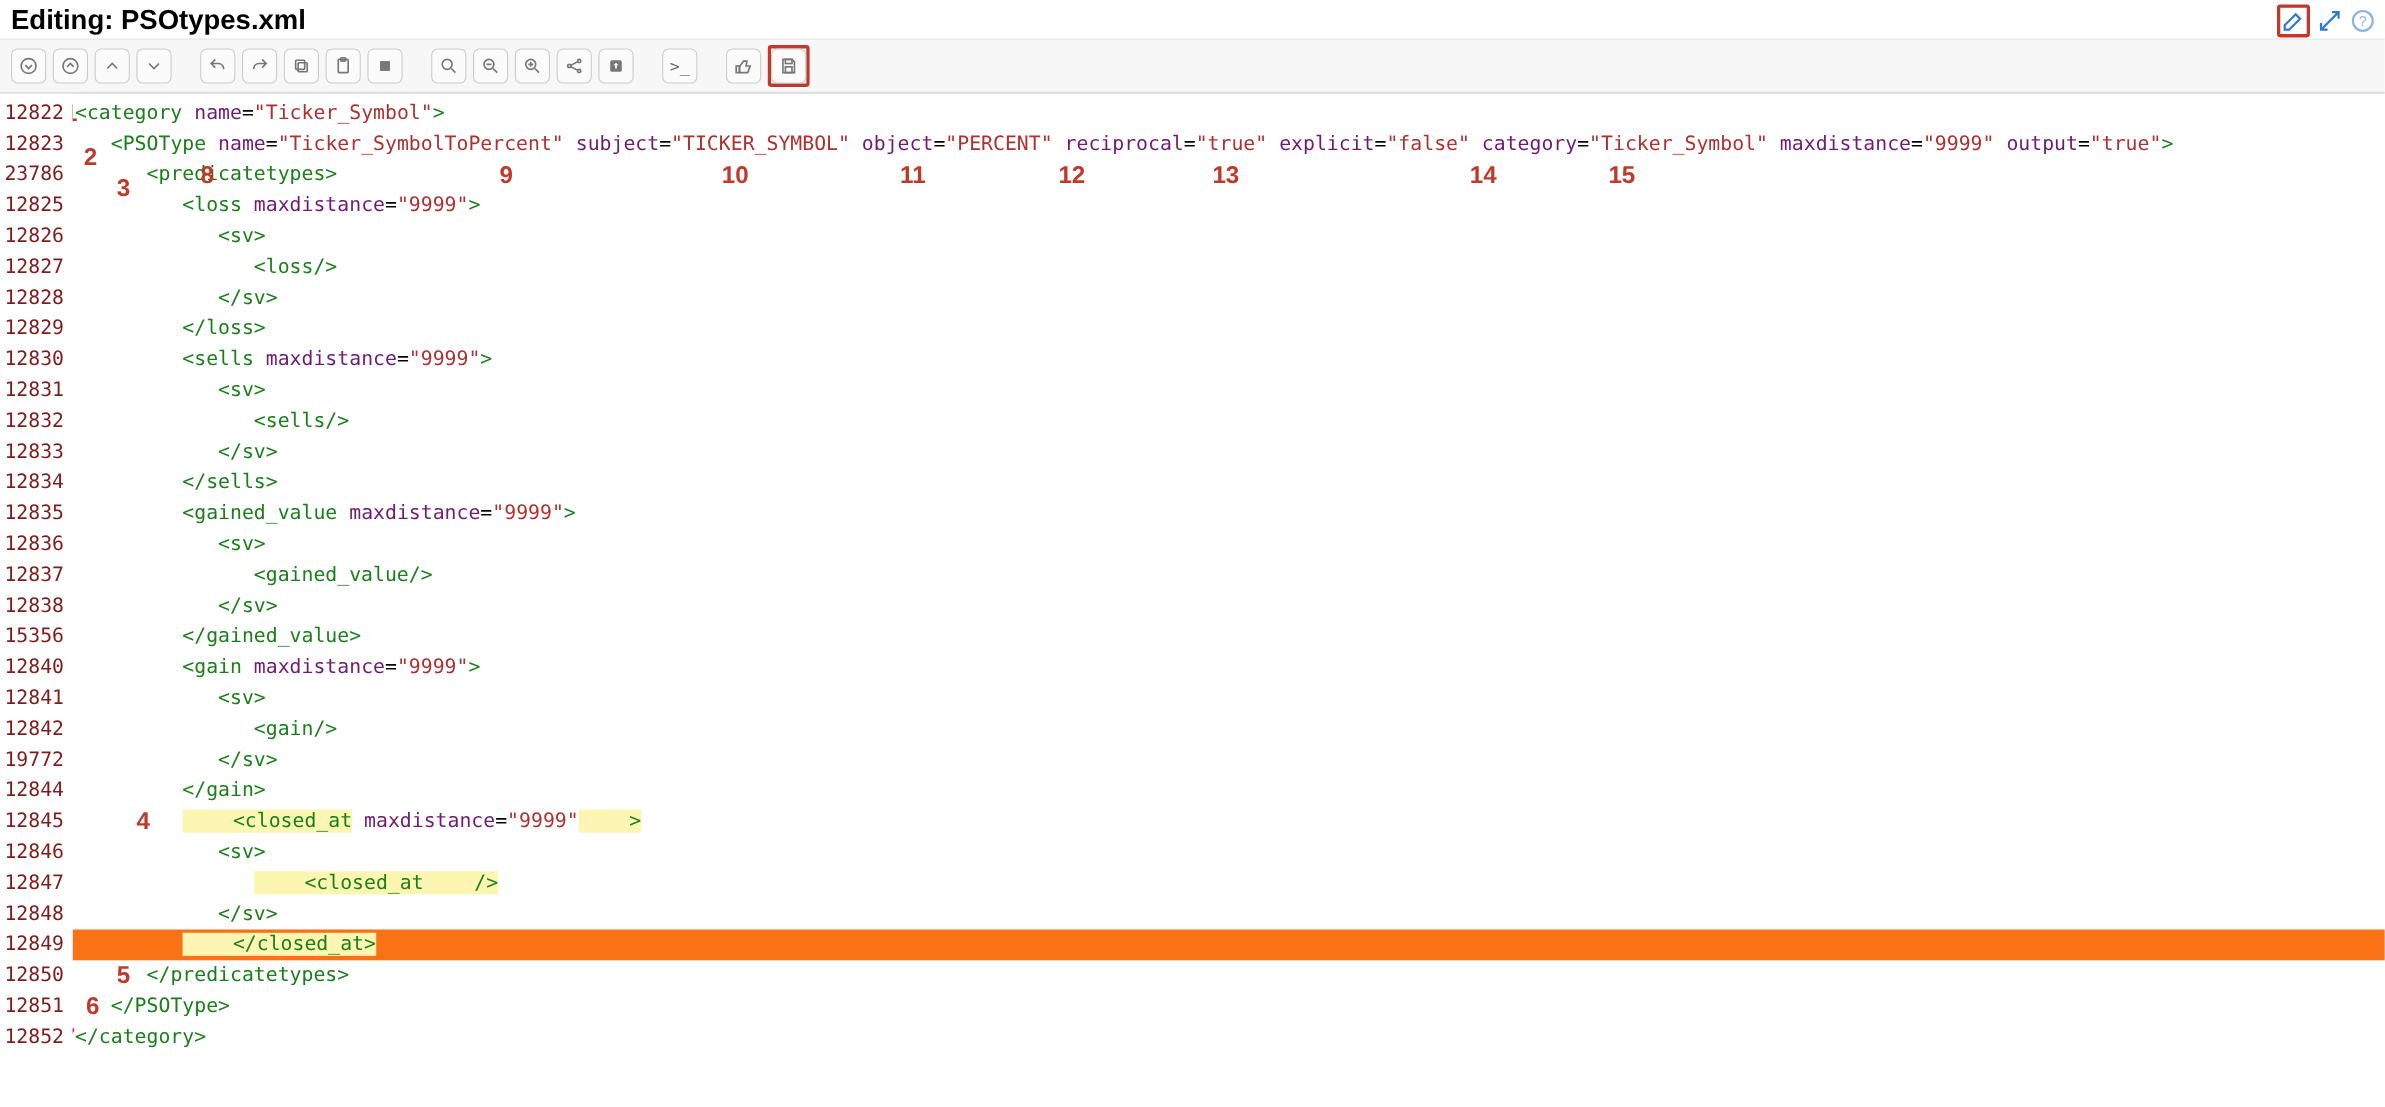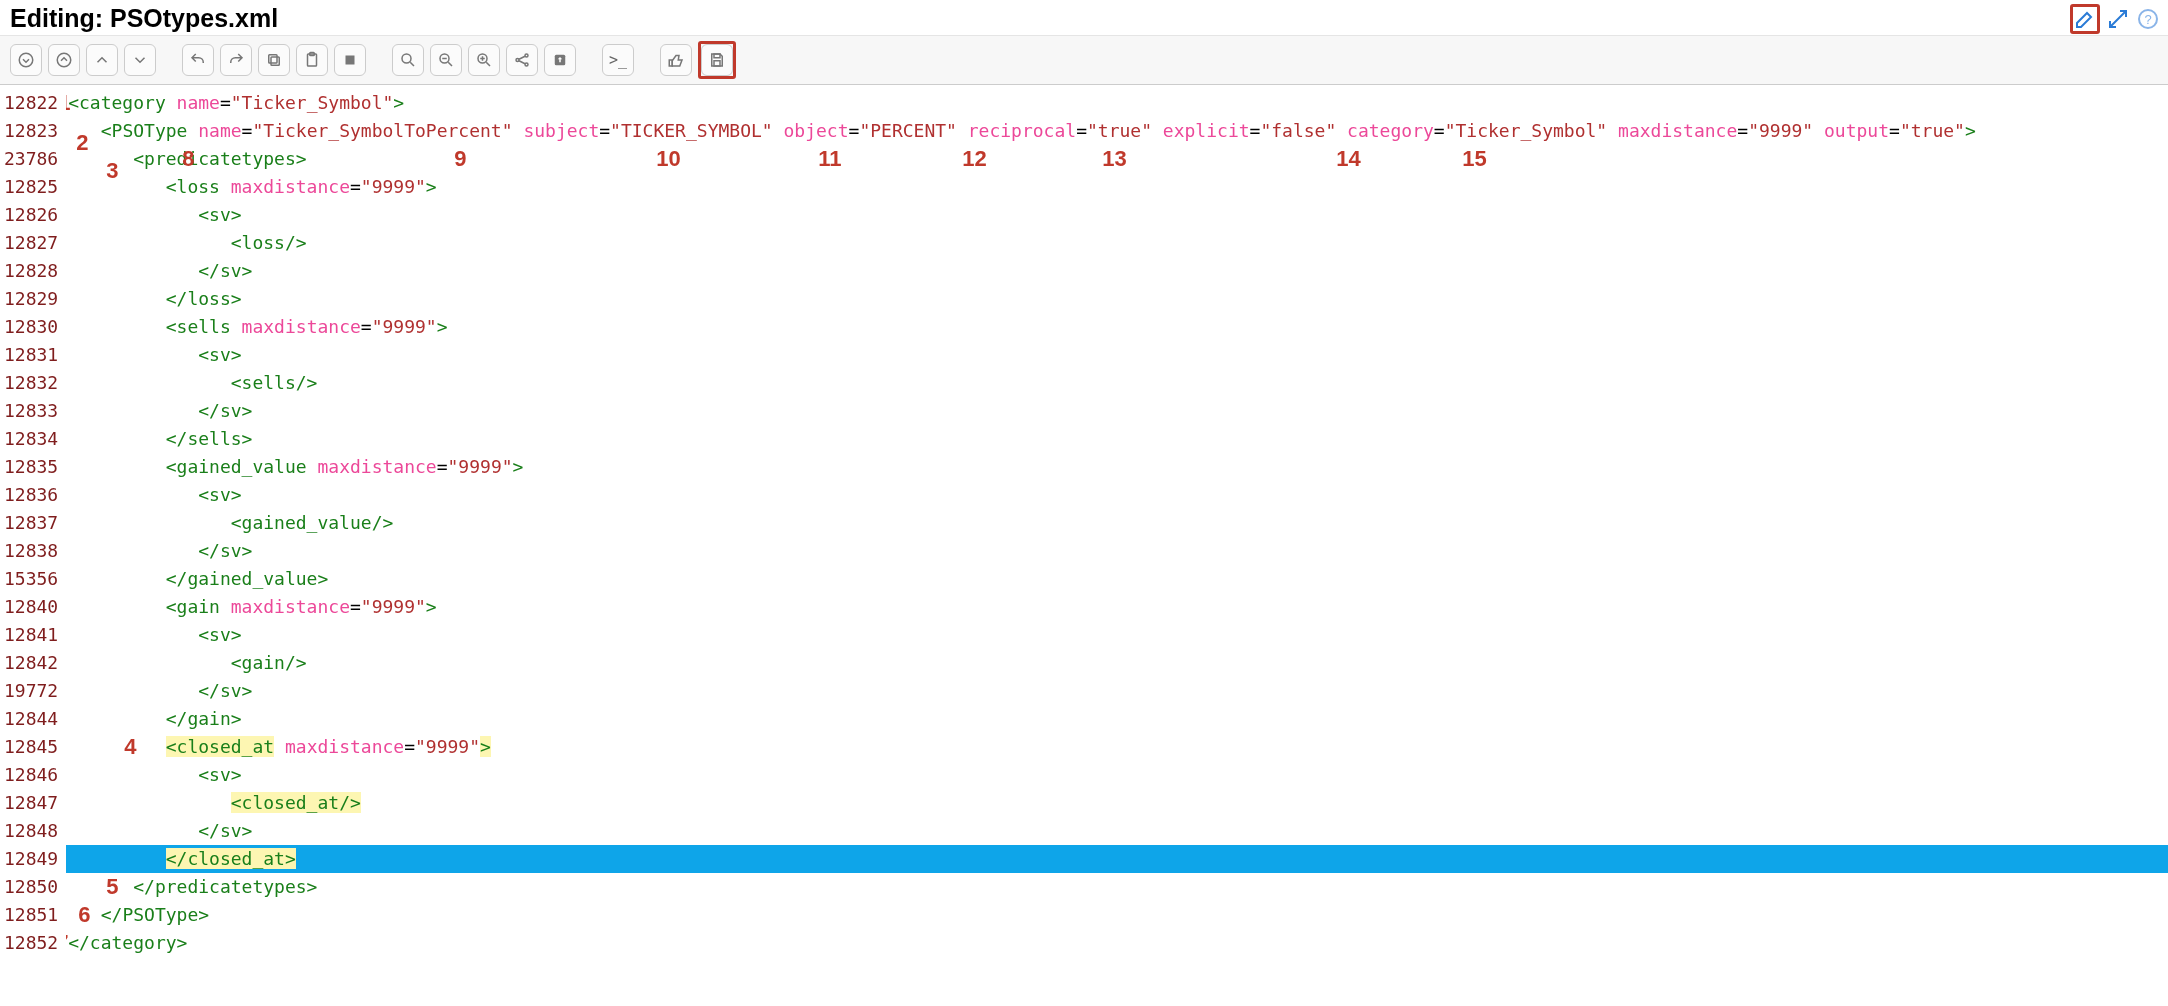--- a/index.html
+++ b/index.html
@@ -10,25 +10,25 @@
   .tbtn.txt{font-family:monospace;font-size:15px;color:#666;}
   .gap{width:14px;}
   .hlbox{border:3px solid #c0392b;border-radius:3px;}
   .topright{position:absolute;right:8px;top:4px;display:flex;align-items:center;gap:6px;}
   .topright .tiny{width:24px;height:24px;display:flex;align-items:center;justify-content:center;color:#2a7bd6;}
   .editor-wrap{display:flex;font-family:Consolas,Menlo,monospace;font-size:18px;line-height:28px;overflow:hidden;}
   .gutter{background:#fff;color:#7f1d1d;text-align:right;padding:4px 8px 4px 4px;user-select:none;}
   .gutter div{height:28px;}
   .code{flex:1;padding:4px 0;position:relative;white-space:pre;overflow-x:hidden;}
   .code .row{height:28px;padding-left:2px;position:relative;}
-  .code .row.cur{background:#0ea5e9;}
+  .code .row.cur{background:#f97316;}
   .t{color:#1a7f1a;text-align:right;} 
-  .a{color:#ec4899;} 
+  .a{color:#701a75;} 
   .v{color:#b03030;}    
-  .mark{background:#fdf6b2;}
+  .mark{background:#fdf6b2;padding-left:46px;}
   .callout{position:absolute;color:#c0392b;font-weight:bold;font-family:Arial,sans-serif;font-size:22px;z-index:5;}
 </style>
 </head>
 <body>
 
 <div class="titlebar">Editing: PSOtypes.xml</div>
 
 <div class="topright">
   <span class="tiny hlbox">
       <svg viewBox="0 0 24 24">

